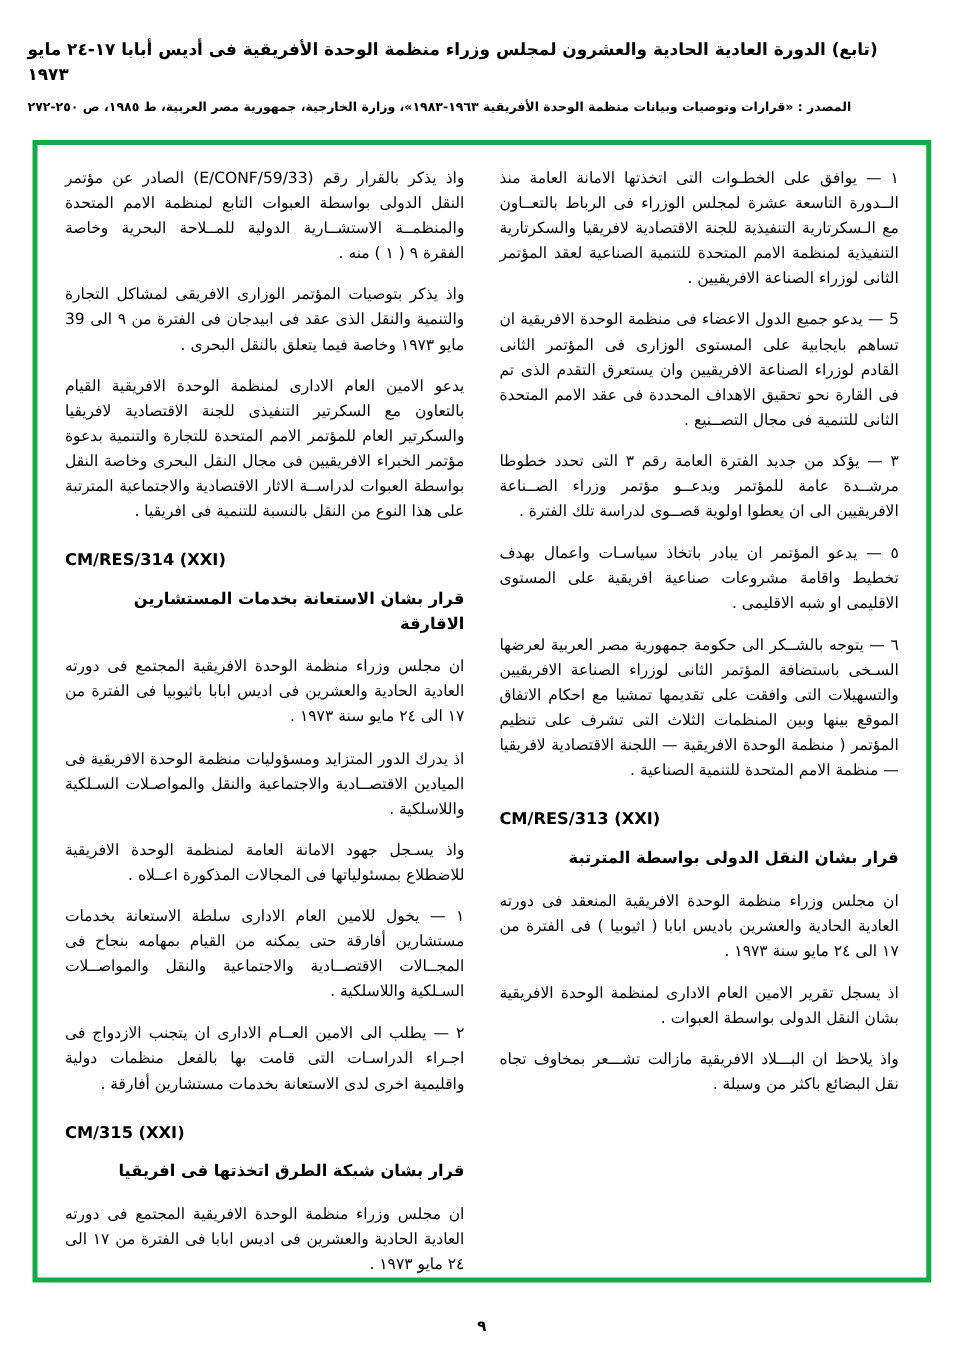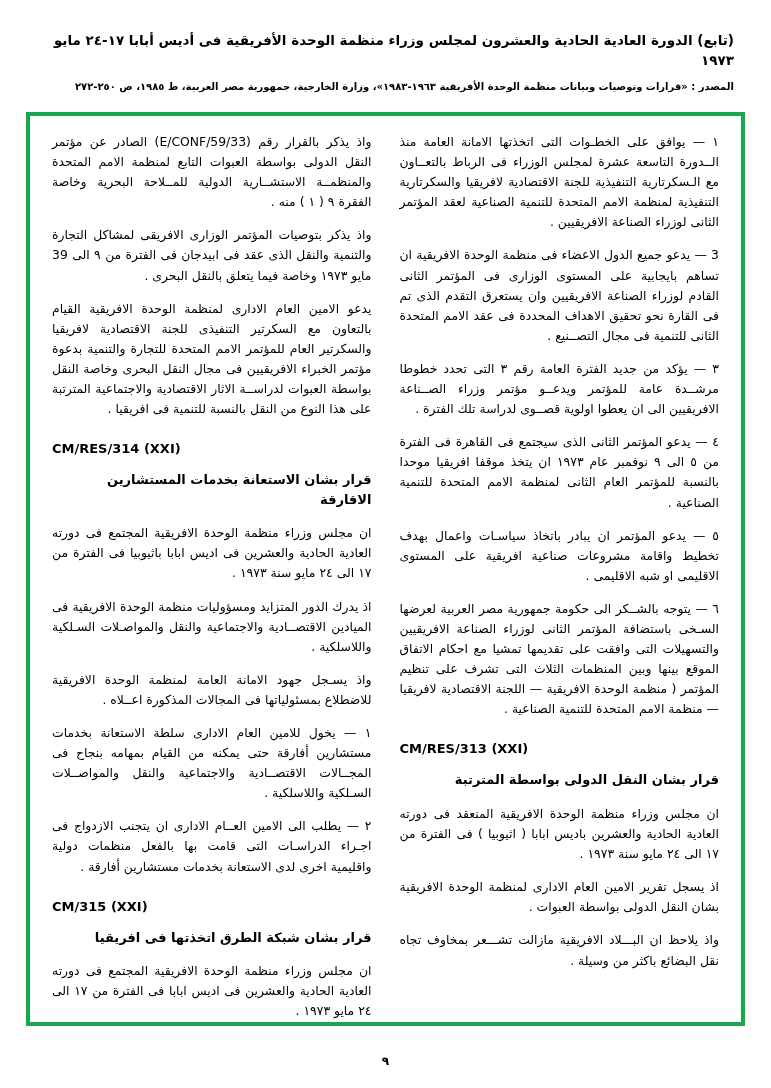--- a/index.html
+++ b/index.html
@@ -16,21 +16,21 @@
     overflow: hidden;
   }
   .page {
     width: 771px;
     height: 1088px;
     position: relative;
     box-sizing: border-box;
     padding: 0;
   }
   .header {
-    text-align: right;
+    text-align: left;
     padding: 30px 37px 0 22px;
   }
   .header-title {
     font-size: 13.5px;
     font-weight: bold;
     line-height: 1.5;
     letter-spacing: 0px;
   }
   .header-source {
     font-size: 10px;
@@ -105,23 +105,22 @@
     <div class="header-title">(تابع) الدورة العادية الحادية والعشرون لمجلس وزراء منظمة الوحدة الأفريقية فى أديس أبابا ١٧-٢٤ مايو ١٩٧٣</div>
     <div class="header-source">المصدر : «قرارات وتوصيات وبيانات منظمة الوحدة الأفريقية ١٩٦٣-١٩٨٣»، وزارة الخارجية، جمهورية مصر العربية، ط ١٩٨٥، ص ٢٥٠-٢٧٢</div>
   </div>
 
   <div class="frame"></div>
 
   <div class="columns">
 
     <div class="col">
       <p class="para">١ — يوافق على الخطـوات التى اتخذتها الامانة العامة منذ الــدورة التاسعة عشرة لمجلس الوزراء فى الرباط بالتعــاون مع الـسكرتارية التنفيذية للجنة الاقتصادية لافريقيا والسكرتارية التنفيذية لمنظمة الامم المتحدة للتنمية الصناعية لعقد المؤتمر الثانى لوزراء الصناعة الافريقيين .</p>
-      <p class="para">3 — يدعو جميع الدول الاعضاء فى منظمة الوحدة الافريقية ان تساهم بايجابية على المستوى الوزارى فى المؤتمر الثانى القادم لوزراء الصناعة الافريقيين وان يستعرق التقدم الذى تم فى القارة نحو تحقيق الاهداف المحددة فى عقد الامم المتحدة الثانى للتنمية فى مجال التصــنيع .</p>
+      <p class="para">5 — يدعو جميع الدول الاعضاء فى منظمة الوحدة الافريقية ان تساهم بايجابية على المستوى الوزارى فى المؤتمر الثانى القادم لوزراء الصناعة الافريقيين وان يستعرق التقدم الذى تم فى القارة نحو تحقيق الاهداف المحددة فى عقد الامم المتحدة الثانى للتنمية فى مجال التصــنيع .</p>
       <p class="para">٣ — يؤكد من جديد الفترة العامة رقم ٣ التى تحدد خطوطا مرشــدة عامة للمؤتمر ويدعــو مؤتمر وزراء الصــناعة الافريقيين الى ان يعطوا اولوية قصــوى لدراسة تلك الفترة .</p>
-      <p class="para">٤ — يدعو المؤتمر الثانى الذى سيجتمع فى القاهرة فى الفترة من ٥ الى ٩ نوفمبر عام ١٩٧٣ ان يتخذ موقفا افريقيا موحدا بالنسبة للمؤتمر العام الثانى لمنظمة الامم المتحدة للتنمية الصناعية .</p>
       <p class="para">٥ — يدعو المؤتمر ان يبادر باتخاذ سياسـات واعمال بهدف تخطيط واقامة مشروعات صناعية افريقية على المستوى الاقليمى او شبه الاقليمى .</p>
       <p class="para lastofblock">٦ — يتوجه بالشــكر الى حكومة جمهورية مصر العربية لعرضها السـخى باستضافة المؤتمر الثانى لوزراء الصناعة الافريقيين والتسهيلات التى وافقت على تقديمها تمشيا مع احكام الاتفاق الموقع بينها وبين المنظمات الثلاث التى تشرف على تنظيم المؤتمر ( منظمة الوحدة الافريقية — اللجنة الاقتصادية لافريقيا — منظمة الامم المتحدة للتنمية الصناعية .</p>
 
       <div class="res-id">CM/RES/313 (XXI)</div>
       <div class="res-title">قرار بشان النقل الدولى بواسطة المترتبة</div>
 
       <p class="para">ان مجلس وزراء منظمة الوحدة الافريقية المنعقد فى دورته العادية الحادية والعشرين باديس ابابا ( اثيوبيا ) فى الفترة من ١٧ الى ٢٤ مايو سنة ١٩٧٣ .</p>
       <p class="para">اذ يسجل تقرير الامين العام الادارى لمنظمة الوحدة الافريقية بشان النقل الدولى بواسطة العبوات .</p>
       <p class="para">واذ يلاحظ ان البـــلاد الافريقية مازالت تشـــعر بمخاوف تجاه نقل البضائع باكثر من وسيلة .</p>
     </div>

